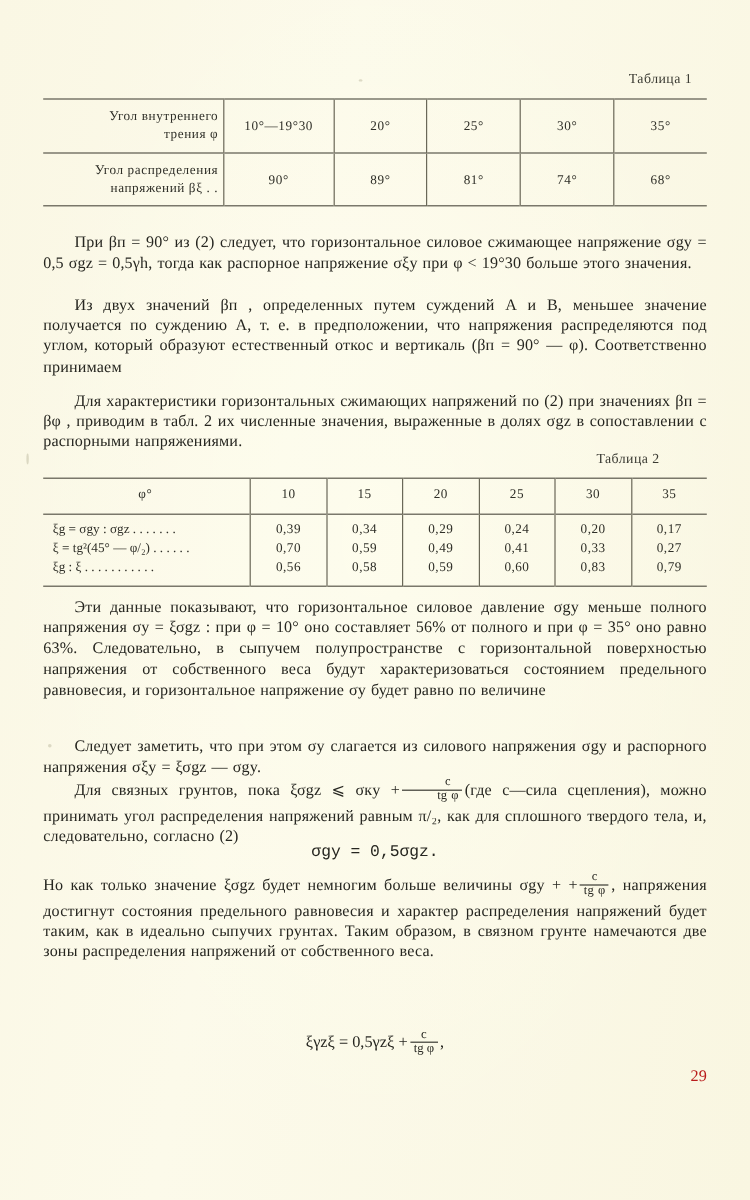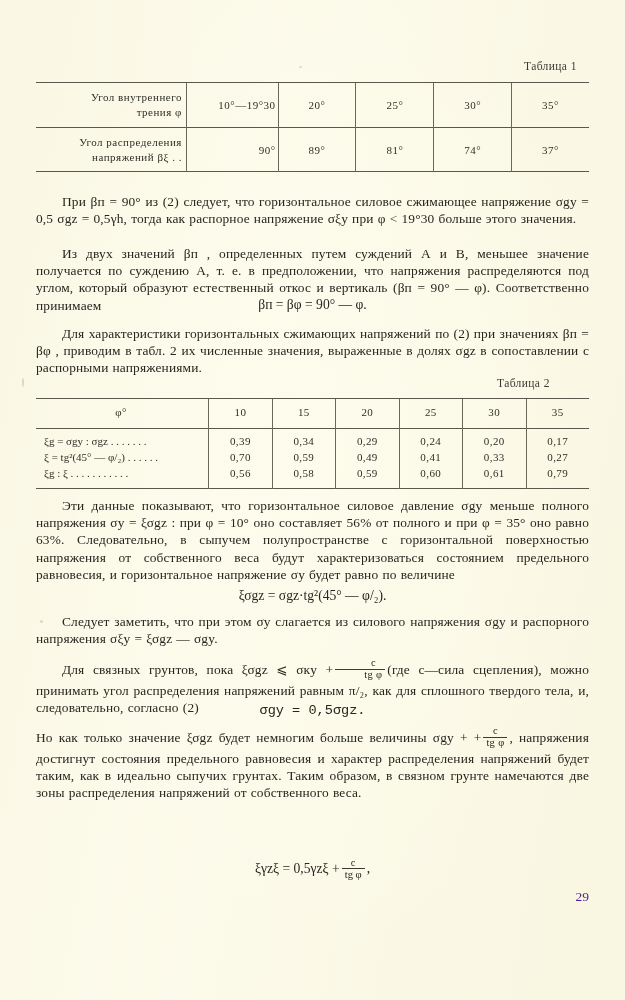--- a/index.html
+++ b/index.html
@@ -68,21 +68,21 @@
     text-align: right;
     padding: 7px 4px 7px 4px;
     line-height: 1.35;
     letter-spacing: 0.5px;
   }
   #table1 td.val {
     border-left: 0.9px solid #6a6858;
     padding: 7px 2px;
     letter-spacing: 0.5px;
   }
-  #table1 td.c1 { width: 92px; text-align: right; }
+  #table1 td.c1 { width: 92px; }
   #table1 td.c2,
   #table1 td.c3,
   #table1 td.c4,
   #table1 td.c5 { width: 78px; }
 
   
   #table2 {
     left: 36px;
     top: 398px;
     width: 553px;
@@ -143,21 +143,21 @@
     top: -1px;
   }
   .frac .num { display: block; padding: 0 3px; }
   .frac .den { display: block; border-top: 0.9px solid #3a3a32; padding: 0 3px; }
 
   .page-number {
     position: absolute;
     right: 36px;
     top: 889px;
     font-size: 13.5px;
-    color: #4c1d95;
+    color: #b91c1c;
   }
 
   .speck {
     position: absolute;
     background: #bdb9a0;
     border-radius: 50%;
     opacity: 0.5;
   }
 </style>
 </head>
@@ -185,39 +185,38 @@
       </tr>
       <tr class="rule-mid">
         <td class="lbl">
           <span>Угол   распределения</span><br>
           <span>напряжений βξ  . .</span>
         </td>
         <td class="val c1">90°</td>
         <td class="val c2">89°</td>
         <td class="val c3">81°</td>
         <td class="val c4">74°</td>
-        <td class="val c5">37°</td>
+        <td class="val c5">68°</td>
       </tr>
       <tr class="rule-bot">
         <td style="height:0"></td>
             <td style="height:0"></td>
             <td style="height:0"></td>
         <td style="height:0"></td>
             <td style="height:0"></td>
             <td style="height:0"></td>
       </tr>
     </tbody>
       </table>
 
 
     <div class="para indent" style="left:36px; top:193px; width:553px;">При βп = 90° из (2) следует, что горизонтальное силовое сжимающее напряжение σgy = 0,5 σgz = 0,5γh, тогда как распорное напряжение σξy при φ &lt; 19°30 больше этого значения.</div>
 
     <div class="para indent" style="left:36px; top:245px; width:553px;">Из двух значений βп , определенных путем суждений А и В, меньшее значение получается по суждению А, т. е. в предположении, что напряжения распределяются под углом, который образуют естественный откос и вертикаль (βп = 90° — φ). Соответственно принимаем</div>
 
-    <div class="formula" style="top:297px;">βп = βφ = 90° — φ.</div>
 
     <div class="para indent" style="left:36px; top:325px; width:553px;">Для характеристики горизонтальных  сжимающих напряжений по (2) при значениях βп = βφ , приводим в табл. 2 их численные значения, выраженные в долях σgz в сопоставлении с распорными напряжениями.</div>
 
     <div class="table-caption" id="tbl2-caption">Таблица 2</div>
 
     <table class="doc-table" id="table2">
       <tbody>
           <tr class="rule-top hdr">
         <td class="lbl2" style="text-align:center; padding-left:0;">φ°</td>
         <td class="val2 dcol">10</td>
@@ -249,21 +248,21 @@
           <span>0,59</span>
         </td>
         <td class="val2 dcol">
           <span>0,24</span><br>
           <span>0,41</span><br>
           <span>0,60</span>
         </td>
         <td class="val2 dcol">
           <span>0,20</span><br>
           <span>0,33</span><br>
-          <span>0,61</span>
+          <span>0,83</span>
         </td>
         <td class="val2 dcol">
           <span>0,17</span><br>
           <span>0,27</span><br>
           <span>0,79</span>
         </td>
       </tr>
       <tr class="rule-bot">
         <td style="height:0"></td>
             <td style="height:0"></td>
@@ -271,25 +270,24 @@
         <td style="height:0"></td>
             <td style="height:0"></td>
             <td style="height:0"></td>
             <td style="height:0"></td>
       </tr>
     </tbody>
       </table>
 
     <div class="para indent" style="left:36px; top:497px; width:553px;">Эти данные показывают, что горизонтальное силовое давление σgy меньше полного напряжения σy = ξσgz : при φ = 10° оно составляет 56% от полного и при φ = 35° оно равно 63%. Следовательно, в сыпучем полупространстве с  горизонтальной поверхностью напряжения от собственного веса будут характеризоваться состоянием предельного равновесия, и горизонтальное напряжение σy будет равно по величине</div>
 
-    <div class="formula" style="top:588px;">ξσgz = σgz·tg²(45° — φ/₂).</div>
 
     <div class="para indent" style="left:36px; top:613px; width:553px;">Следует заметить, что при этом σy слагается из силового напряжения σgy и распорного напряжения σξy = ξσgz — σgy.</div>
 
-    <div class="para indent" style="left:36px; top:648px; width:553px;margin-top:11px;">
+    <div class="para indent" style="left:36px; top:648px; width:553px;">
       <span>Для связных грунтов, пока  ξσgz ⩽ σкy +</span><span class="frac"><span class="num">c</span><span class="den">tg φ</span></span><span>(где с—сила сцепления), можно принимать угол распределения напряжений  равным</span>
       <span>π/₂,</span>
       <span>как для сплошного твердого тела, и, следовательно, согласно (2)</span>
     </div>
 
     <div class="formula" style="top:703px;font-family:Liberation Mono, monospace;">σgy = 0,5σgz.</div>
 
     <div class="para" style="left:36px; top:727px; width:553px;">
       <span>Но как только значение ξσgz будет немногим больше величины σgy +</span>
       <span>+</span><span class="frac"><span class="num">c</span><span class="den">tg φ</span></span><span>, напряжения достигнут состояния предельного  равновесия  и характер распределения напряжений будет таким, как в идеально сыпучих грунтах. Таким образом, в связном грунте намечаются две зоны распределения напряжений от собственного веса.</span>

